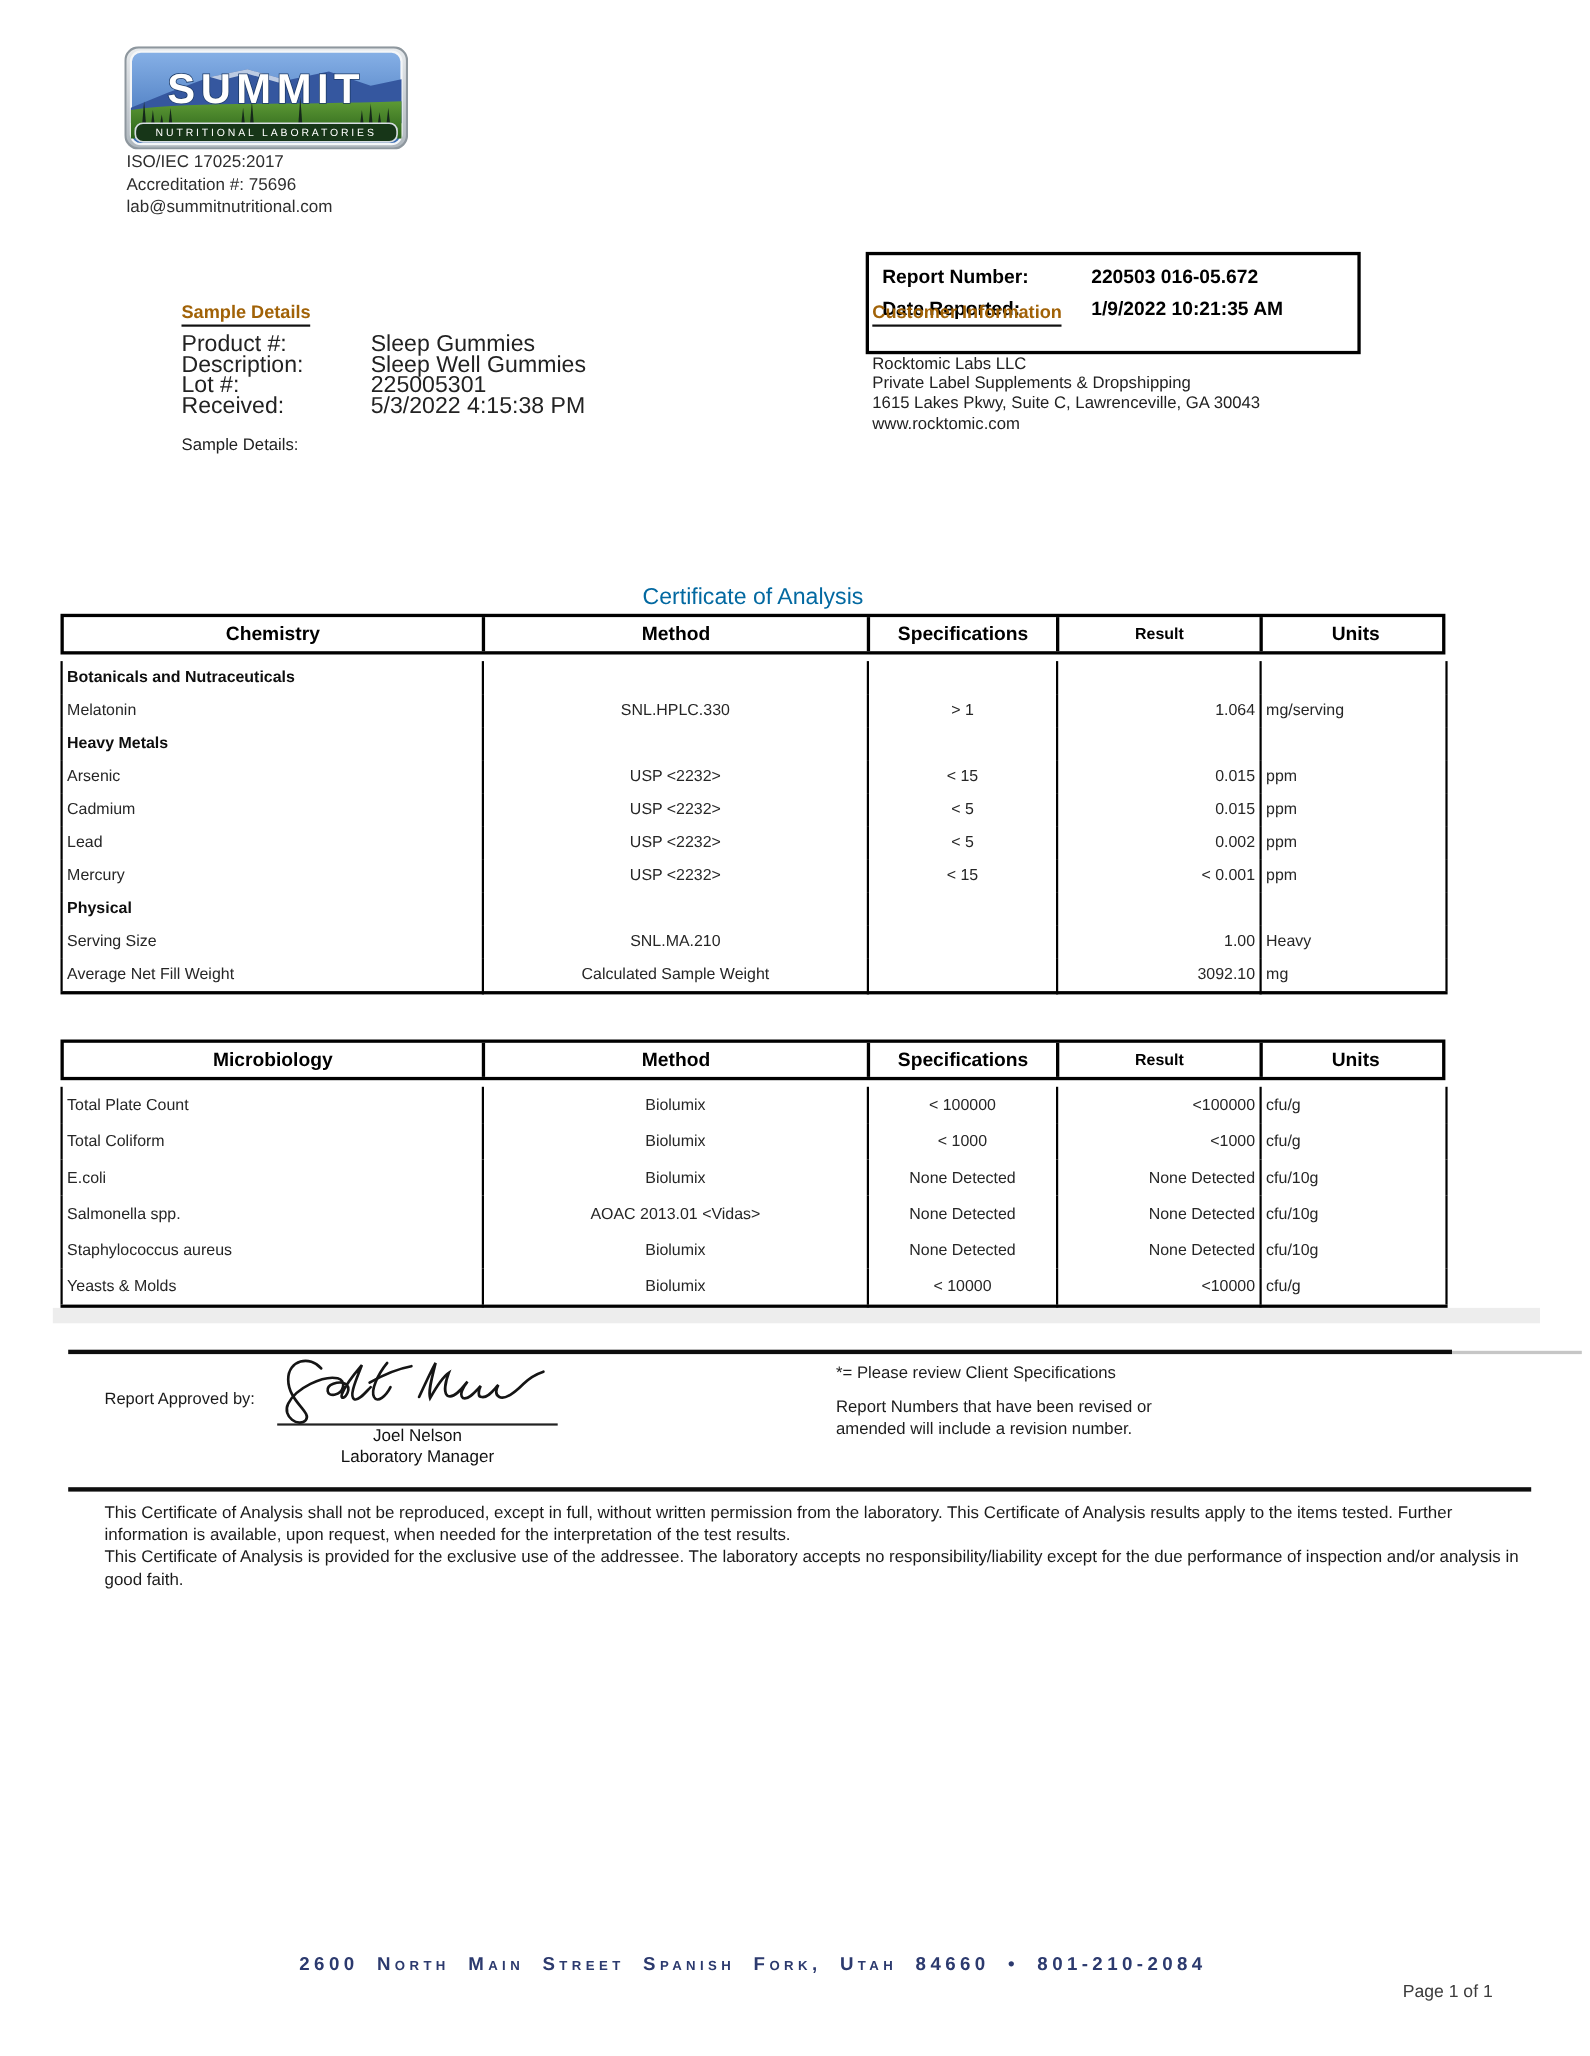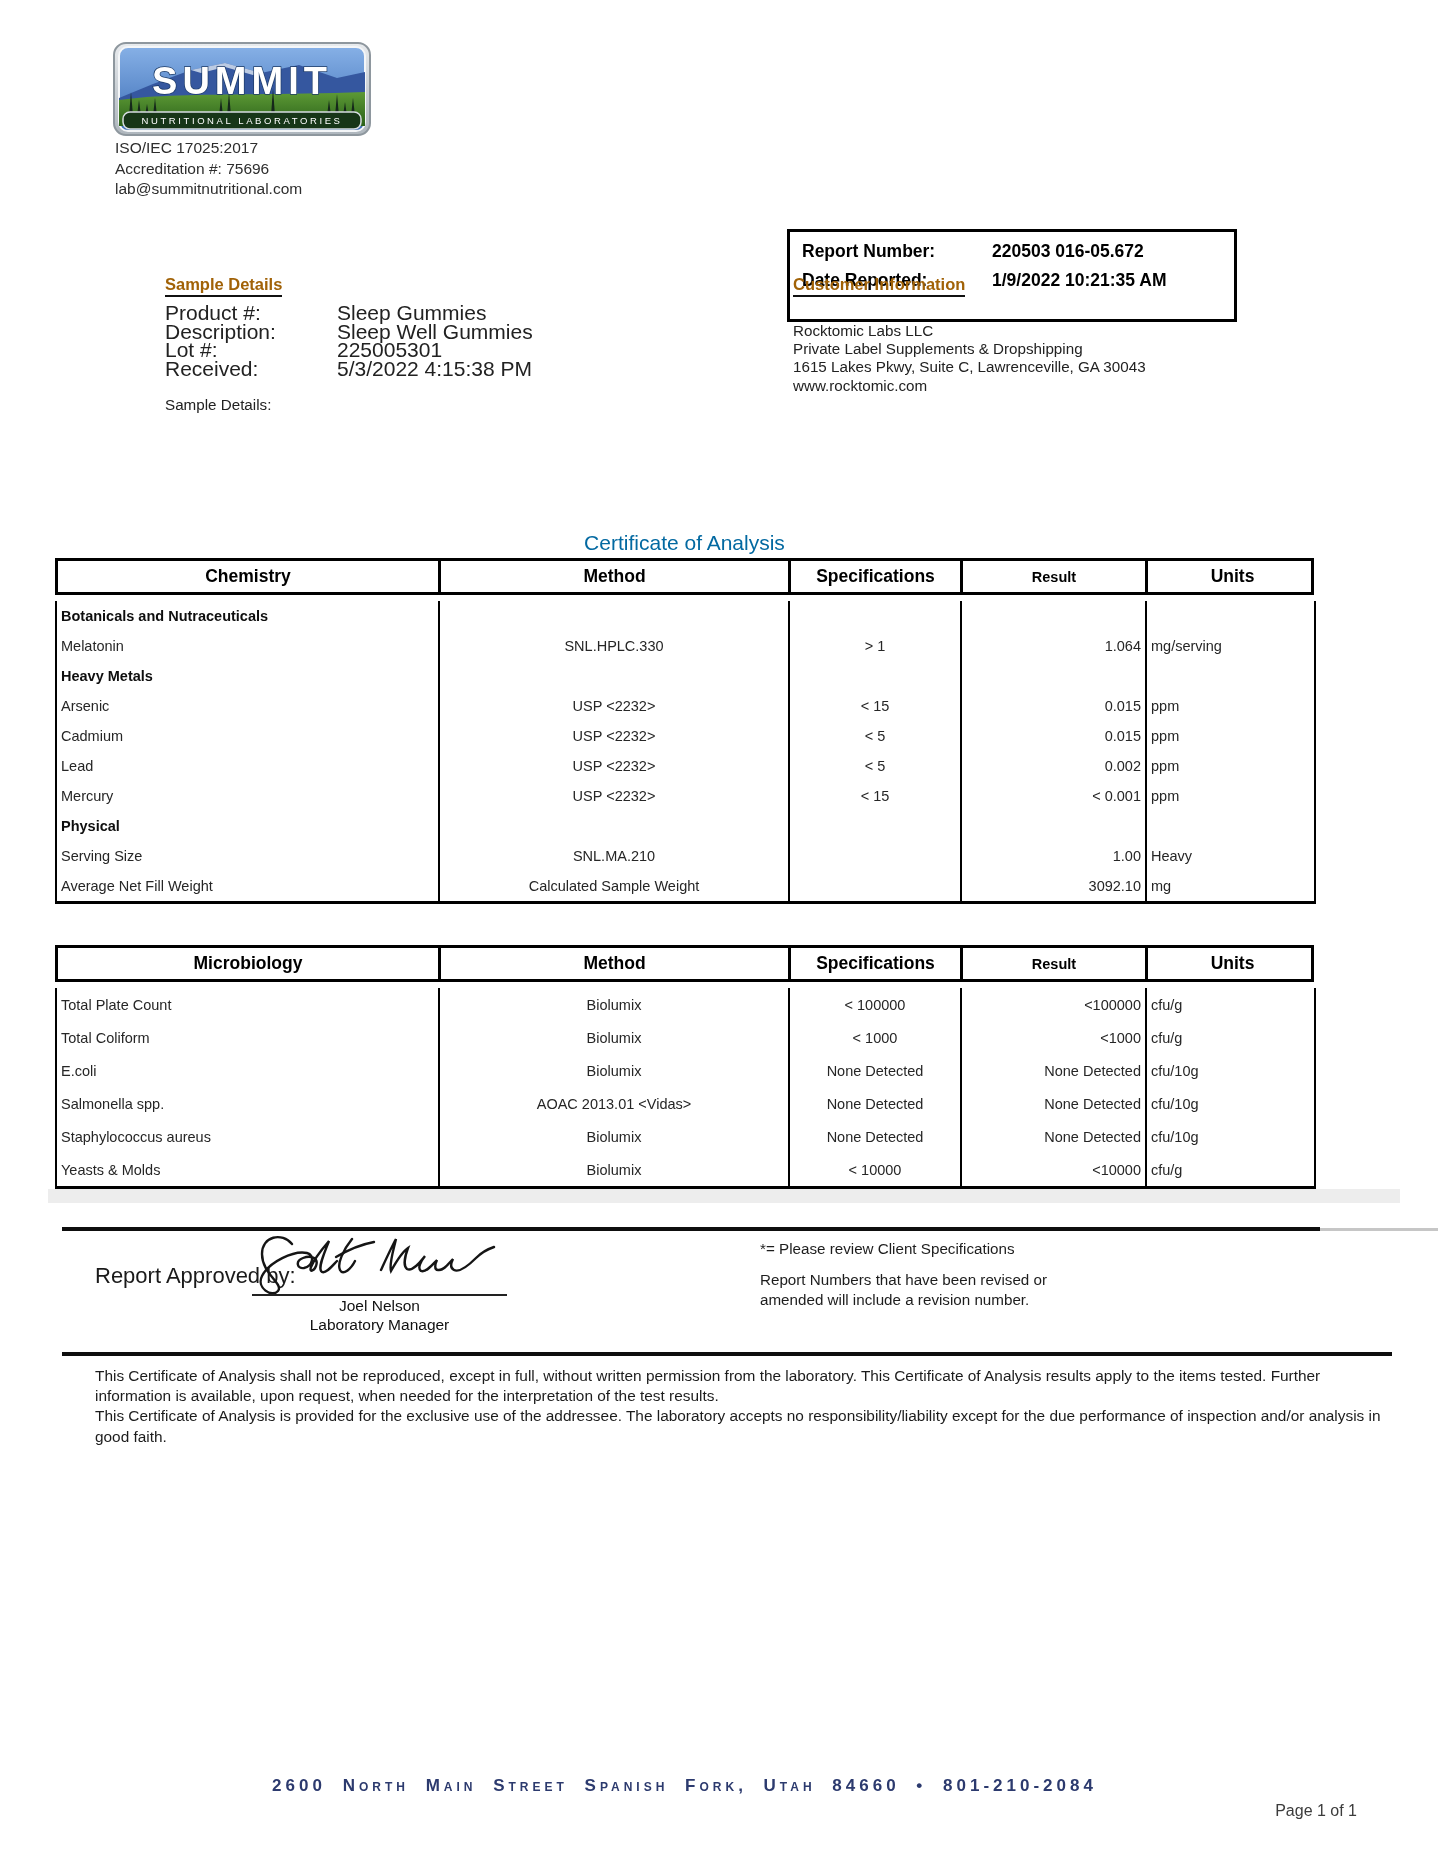--- a/index.html
+++ b/index.html
@@ -45,21 +45,21 @@
   td.c-units{text-align:left;padding-left:10px;}
   tr.section td{font-weight:bold;color:#0e0e0e;}
 
   
   .gray-band{left:48px;top:1189px;width:1352px;height:14px;background:#ededed;}
   .rule1{left:62px;top:1227px;width:1258px;height:4px;background:#0e0e0e;}
   .rule1-tail{left:1320px;top:1228px;width:118px;height:3px;background:#c6c6c6;}
   .rule2{left:62px;top:1352px;width:1330px;height:4px;background:#0e0e0e;}
 
   
-  .approve-label{left:95px;top:1263px;font-size:22px;color:#1a1a1a;}
+  .approve-label{left:95px;top:1263px;font-size:15px;color:#1a1a1a;}
   .sig-line{left:252px;top:1294px;width:255px;height:2px;background:#222;}
   .sig-name{left:252px;top:1297px;width:255px;text-align:center;font-size:15.5px;color:#111;}
   .sig-title{left:252px;top:1316px;width:255px;text-align:center;font-size:15.5px;color:#111;}
   .star-note{left:760px;top:1240px;font-size:15.2px;color:#1d1d1d;}
   .rev-note{left:760px;top:1270px;width:312px;font-size:15.2px;line-height:19.5px;color:#1d1d1d;}
 
   .disclaimer{left:95px;top:1366px;width:1298px;font-size:15.4px;line-height:20.2px;color:#1c1c1c;}
   .disclaimer p{margin:0;}
 
   .footer-address{left:55px;top:1776px;width:1259px;text-align:center;

